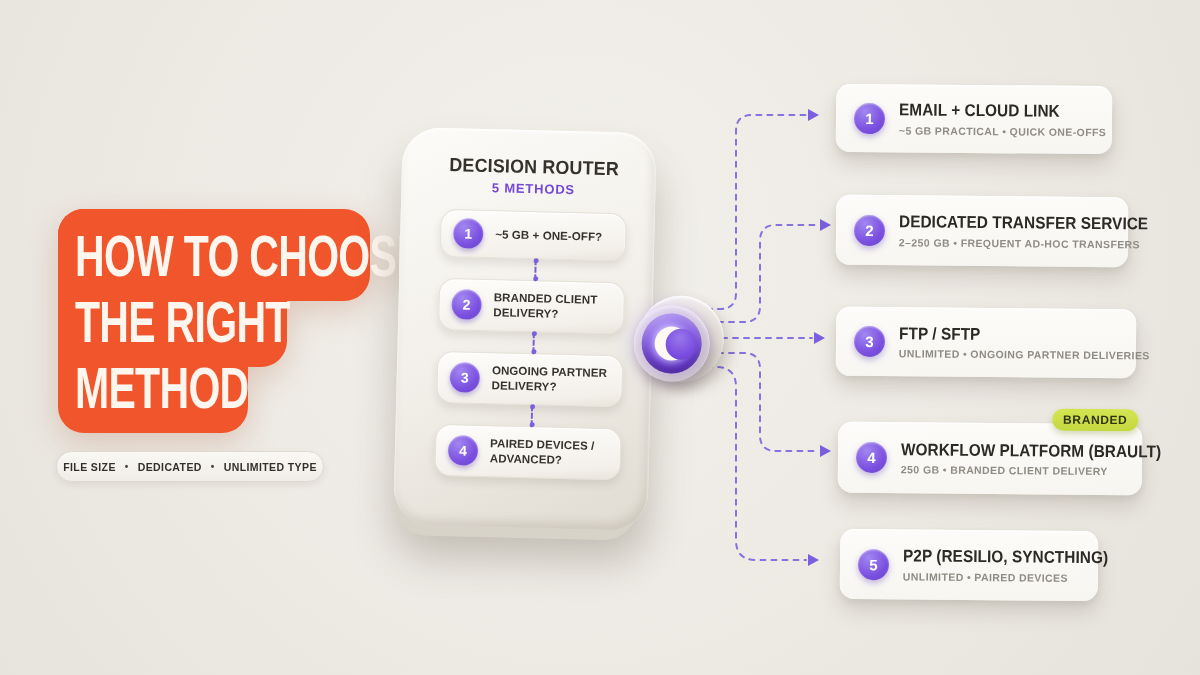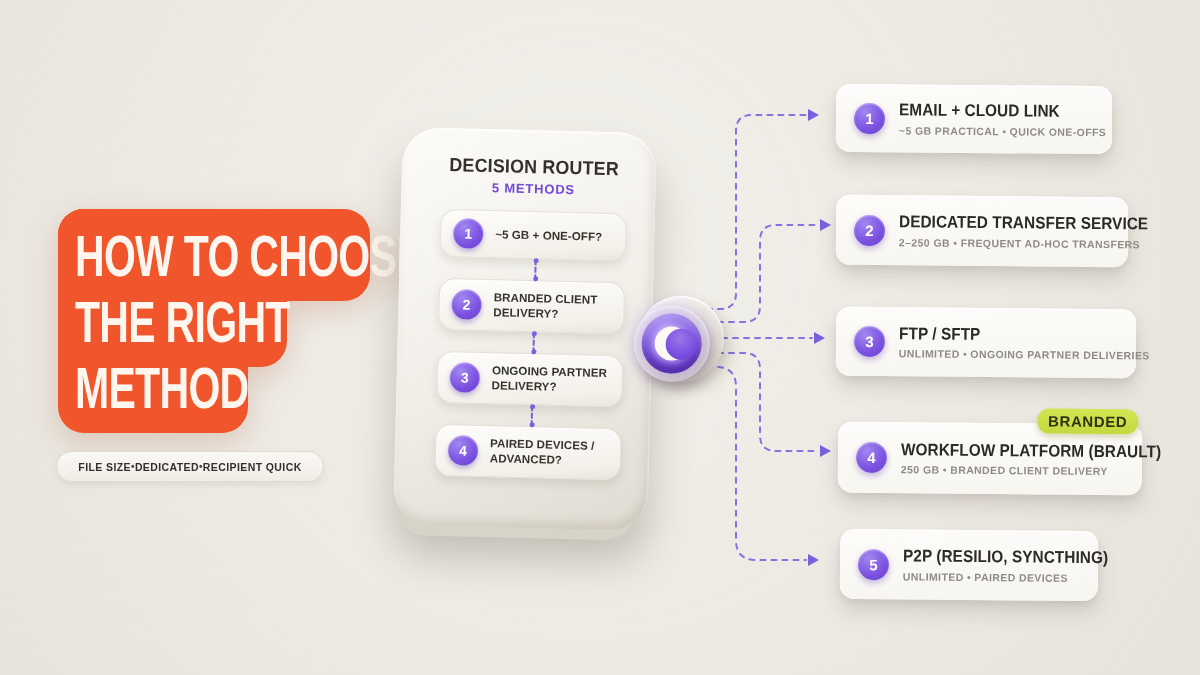--- a/index.html
+++ b/index.html
@@ -29,21 +29,21 @@
     line-height: 66px; letter-spacing: -1px; white-space: nowrap;
     transform: scaleX(.72); transform-origin: 0 50%;
   }
 
   
   .criteria-pill {
     position: absolute; left: 56px; top: 451px; width: 268px; height: 31px; z-index: 2;
     background: linear-gradient(180deg, #faf8f4, #f0ede7);
     border: 1px solid #dedad2; border-radius: 16px;
     box-shadow: 0 3px 6px rgba(120,110,95,.12);
-    display: flex; align-items: center; justify-content: center; 
+    display: flex; align-items: center; justify-content: center; gap: 9px;
     font-size: 10.5px; font-weight: 700; letter-spacing: .4px; color: #33302b;
     white-space: nowrap;
   }
   .criteria-pill .sep { color: #4a463f; font-size: 10px; }
 
   
   .device {
     position: absolute; left: 398px; top: 130px; width: 254px; height: 398px; z-index: 3;
     border-radius: 38px;
     background: linear-gradient(155deg, #fcfbf8 0%, #f1eee8 55%, #dfdbd1 100%);
@@ -142,21 +142,21 @@
     color: #fff; font-size: 15px; font-weight: 700;
     display: flex; align-items: center; justify-content: center;
     box-shadow: 0 3px 6px rgba(90,60,180,.35), inset 0 1px 2px rgba(255,255,255,.5);
   }
   .m-title { font-size: 17px; font-weight: 800; color: #2c2a25; white-space: nowrap; line-height: 1.2; }
   .m-title .cond { display: inline-block; transform: scaleX(.9); transform-origin: 0 50%; letter-spacing: .1px; }
   .m-sub { margin-top: 3px; font-size: 10.5px; font-weight: 600; color: #8f8c85; letter-spacing: .4px; white-space: nowrap; }
   .badge {
     position: absolute; top: -15px; right: 4px; z-index: 3;
     background: linear-gradient(180deg, #d4e553, #c4d83f);
-    color: #2f3312; font-size: 15px; font-weight: 800; letter-spacing: .6px;
+    color: #2f3312; font-size: 12px; font-weight: 800; letter-spacing: .6px;
     padding: 4px 11px; border-radius: 12px;
     box-shadow: 0 3px 6px rgba(120,130,40,.3);
   }
 </style>
 </head>
 <body>
 
 <div class="canvas">
 
   <svg class="connectors" width="1200" height="675" viewBox="0 0 1200 675">
@@ -185,21 +185,21 @@
       <span class="hl">THE RIGHT</span>
       <span class="hl">METHOD</span>
     </div>
   </div>
 
   <div class="criteria-pill">
     <span>FILE SIZE</span>
     <span class="sep">•</span>
     <span>DEDICATED</span>
     <span class="sep">•</span>
-    <span>RECIPIENT QUICK</span>
+    <span>UNLIMITED TYPE</span>
   </div>
 
   <div class="device">
     <div class="device-bump"></div>
     <div class="device-face">
       <div class="device-title">
         <span class="cond-t">DECISION ROUTER</span>
       </div>
       <div class="device-subtitle">5 METHODS</div>
       <div class="q-list">

